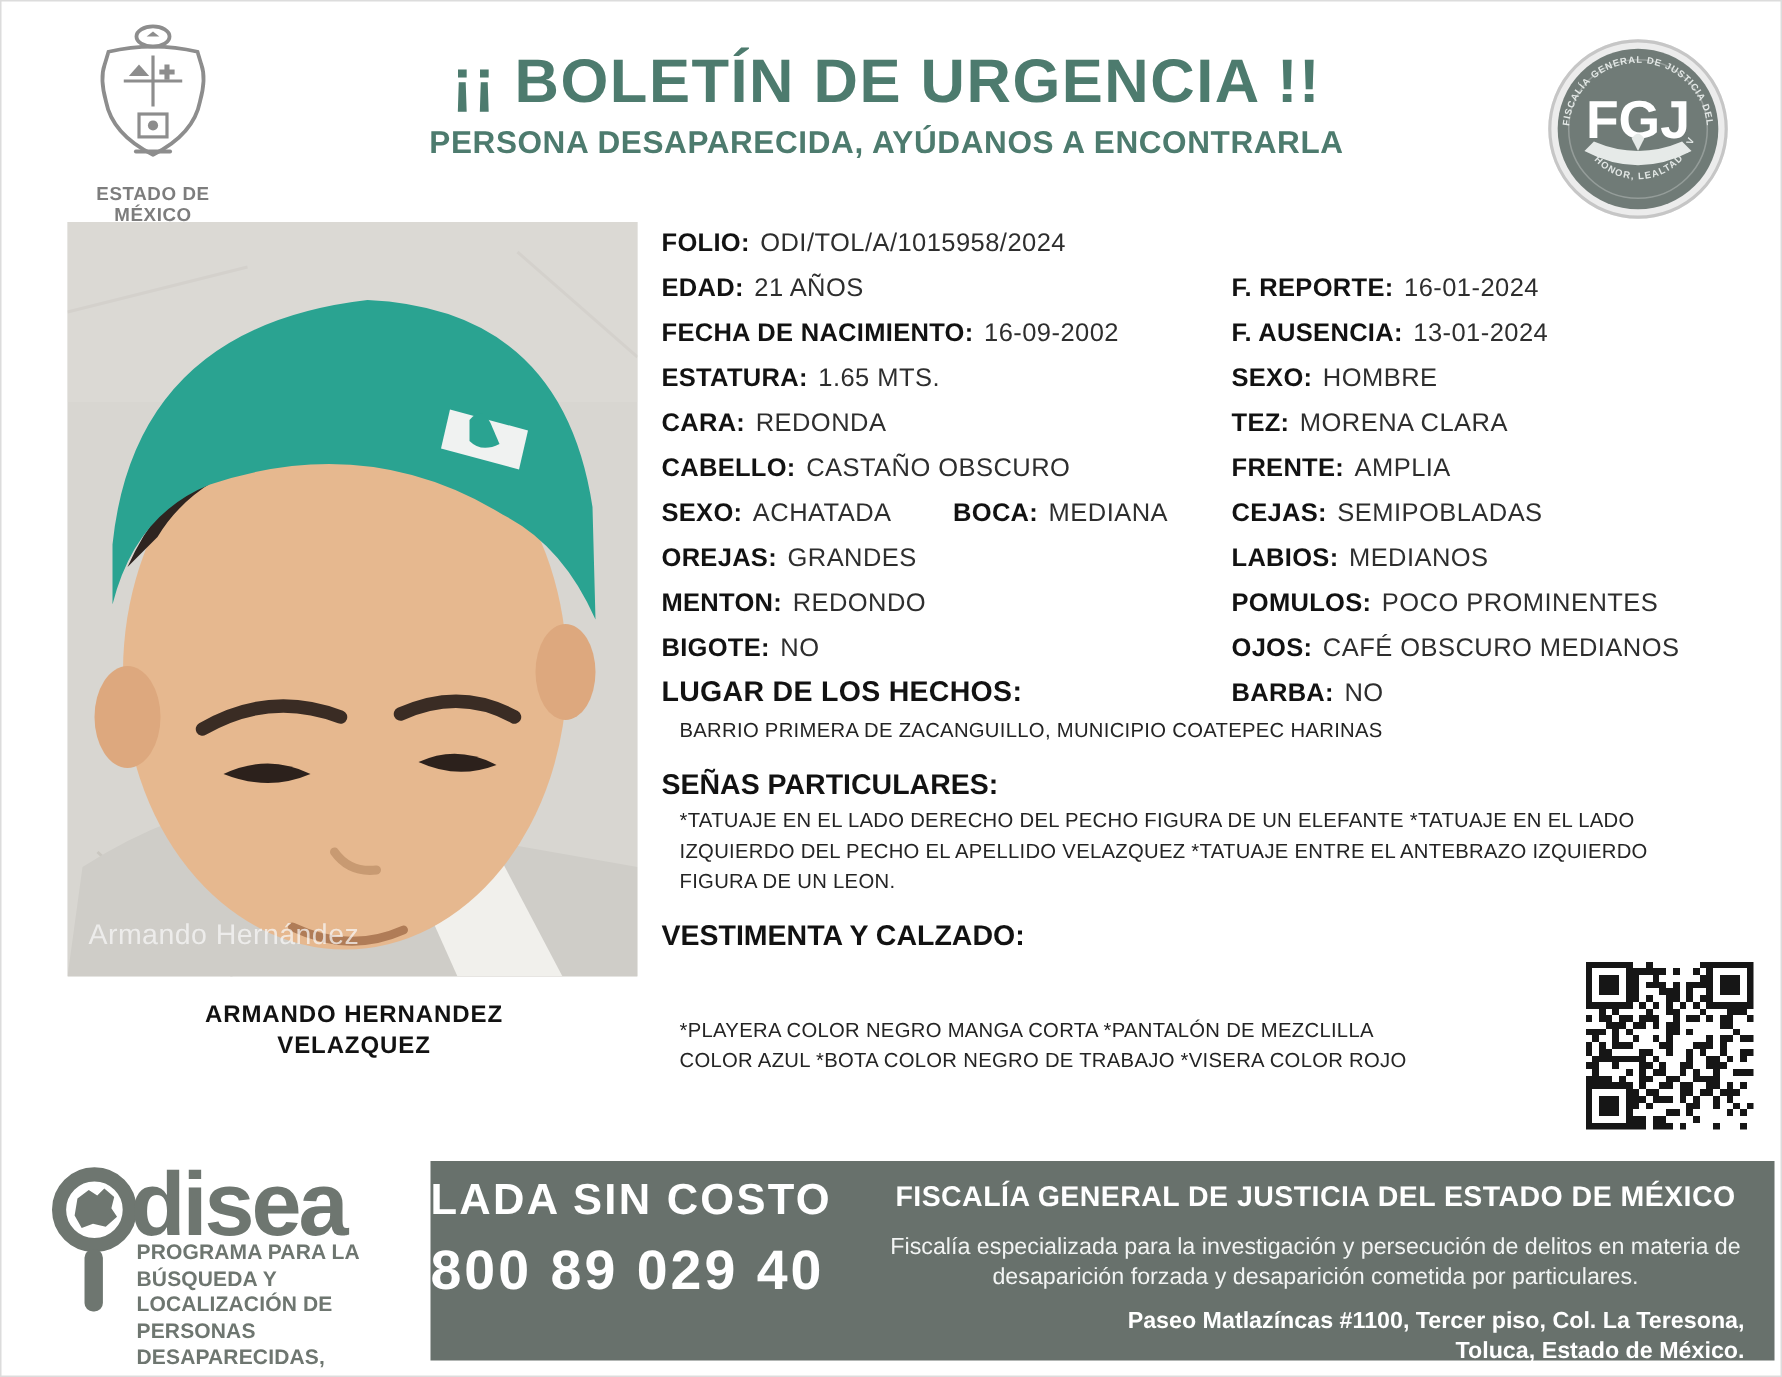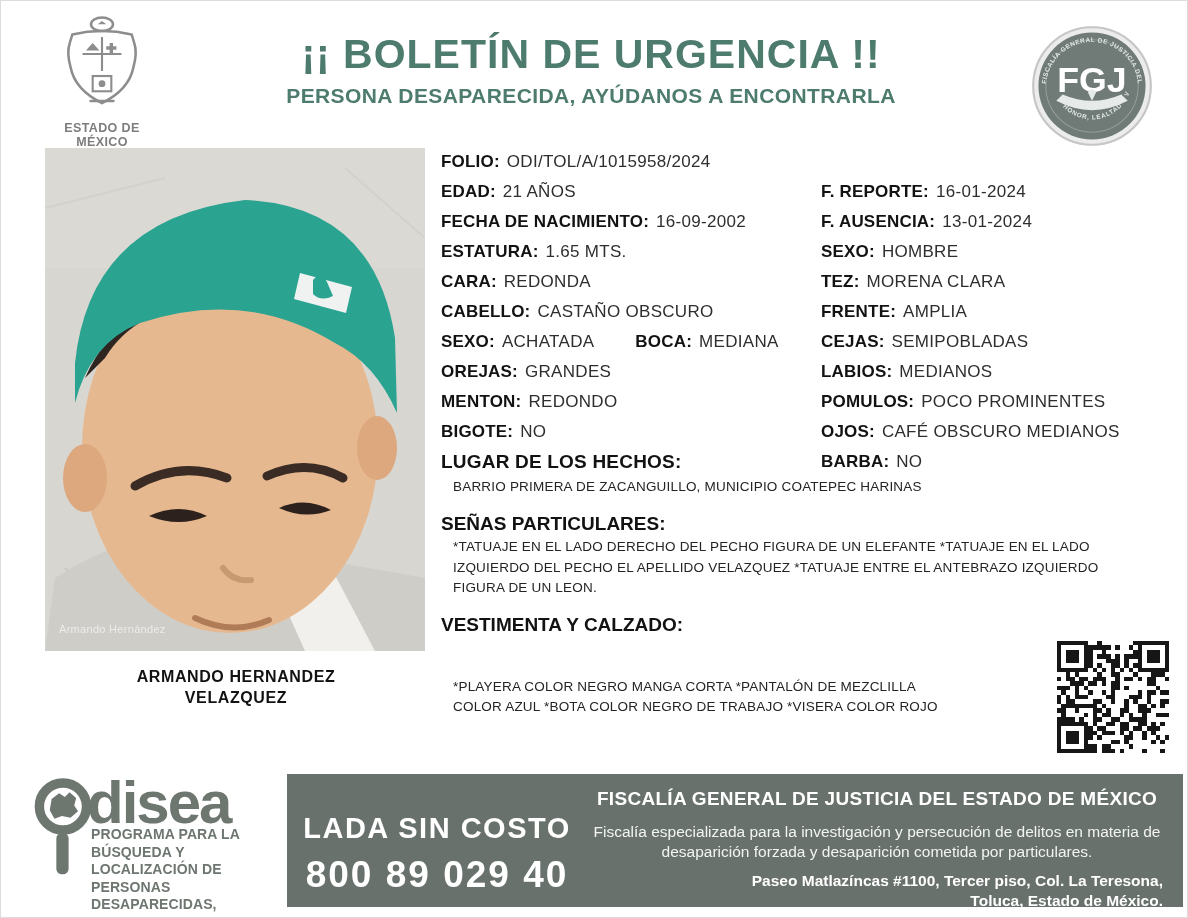--- a/index.html
+++ b/index.html
@@ -10,21 +10,21 @@
   
   .edomex{position:absolute;left:38px;top:14px;width:126px;text-align:center;}
   .edomex-caption{font-size:12.5px;font-weight:bold;color:#7d7d7d;letter-spacing:.4px;margin-top:2px;}
   .title-block{position:absolute;left:200px;top:32px;width:780px;text-align:center;color:#4d7b6e;}
   .main-title{font-size:41px;font-weight:bold;letter-spacing:1px;line-height:1.05;}
   .sub-title{font-size:21px;font-weight:bold;letter-spacing:.4px;margin-top:8px;}
   .fgj{position:absolute;left:1028px;top:22px;width:126px;height:126px;}
 
   
   .photo{position:absolute;left:44px;top:147px;width:380px;height:503px;background:#d8d6d1;overflow:hidden;}
-  .watermark{position:absolute;left:14px;bottom:16px;color:rgba(248,248,248,.72);font-size:11px;letter-spacing:.3px;}
+  .watermark{position:absolute;left:14px;bottom:16px;color:rgba(248,248,248,.72);font-size:19px;letter-spacing:.3px;}
   .person-name{position:absolute;left:25px;top:666px;width:420px;text-align:center;
                font-size:16px;font-weight:bold;color:#121212;line-height:1.3;letter-spacing:.6px;}
 
   
   .details{position:absolute;left:440px;top:146px;width:732px;color:#1c1c1c;}
   .drow{display:flex;height:30px;align-items:center;}
   .dcell{display:flex;gap:7px;align-items:flex-start;white-space:nowrap;}
   .dcell.left{width:380px;}
   .lbl{font-weight:bold;font-size:17px;color:#121212;letter-spacing:.2px;}
   .val{font-size:17px;color:#2e2e2e;letter-spacing:.3px;}
@@ -38,21 +38,21 @@
   
   .qr{position:absolute;left:1056px;top:640px;width:112px;height:112px;background:#fff;}
 
   
   .odisea-block{position:absolute;left:28px;top:776px;width:256px;color:#6e7670;}
   .odisea-top{display:flex;}
   .odisea-word{font-size:60px;font-weight:bold;line-height:.85;letter-spacing:-2px;margin-left:-8px;}
   .odisea-tagline{font-size:14px;font-weight:bold;line-height:1.25;width:178px;margin:-2px 0 0 -4px;letter-spacing:.1px;}
   .odisea-phone{font-size:27px;font-weight:bold;color:#636b66;letter-spacing:1px;margin:8px 0 0 2px;white-space:nowrap;}
   .band{position:absolute;left:286px;top:773px;width:896px;height:133px;background:#68716c;display:flex;color:#fff;box-sizing:border-box;}
-  .lada{width:300px;text-align:center;padding-top:38px;box-sizing:border-box;}
+  .lada{width:300px;padding-top:10px;box-sizing:border-box;}
   .lada-l1{font-size:29px;font-weight:bold;letter-spacing:1.5px;}
   .lada-l2{font-size:37px;font-weight:bold;letter-spacing:2px;margin-top:9px;}
   .fiscalia{flex:1;padding:14px 20px 0 4px;box-sizing:border-box;}
   .f-title{font-size:19px;font-weight:bold;text-align:center;letter-spacing:.3px;}
   .f-desc{font-size:15.5px;text-align:center;margin-top:12px;line-height:1.3;color:#f2f4f3;}
   .f-addr{font-size:15.5px;font-weight:bold;text-align:right;margin-top:9px;line-height:1.3;}
 </style>
 </head>
 <body>
 

